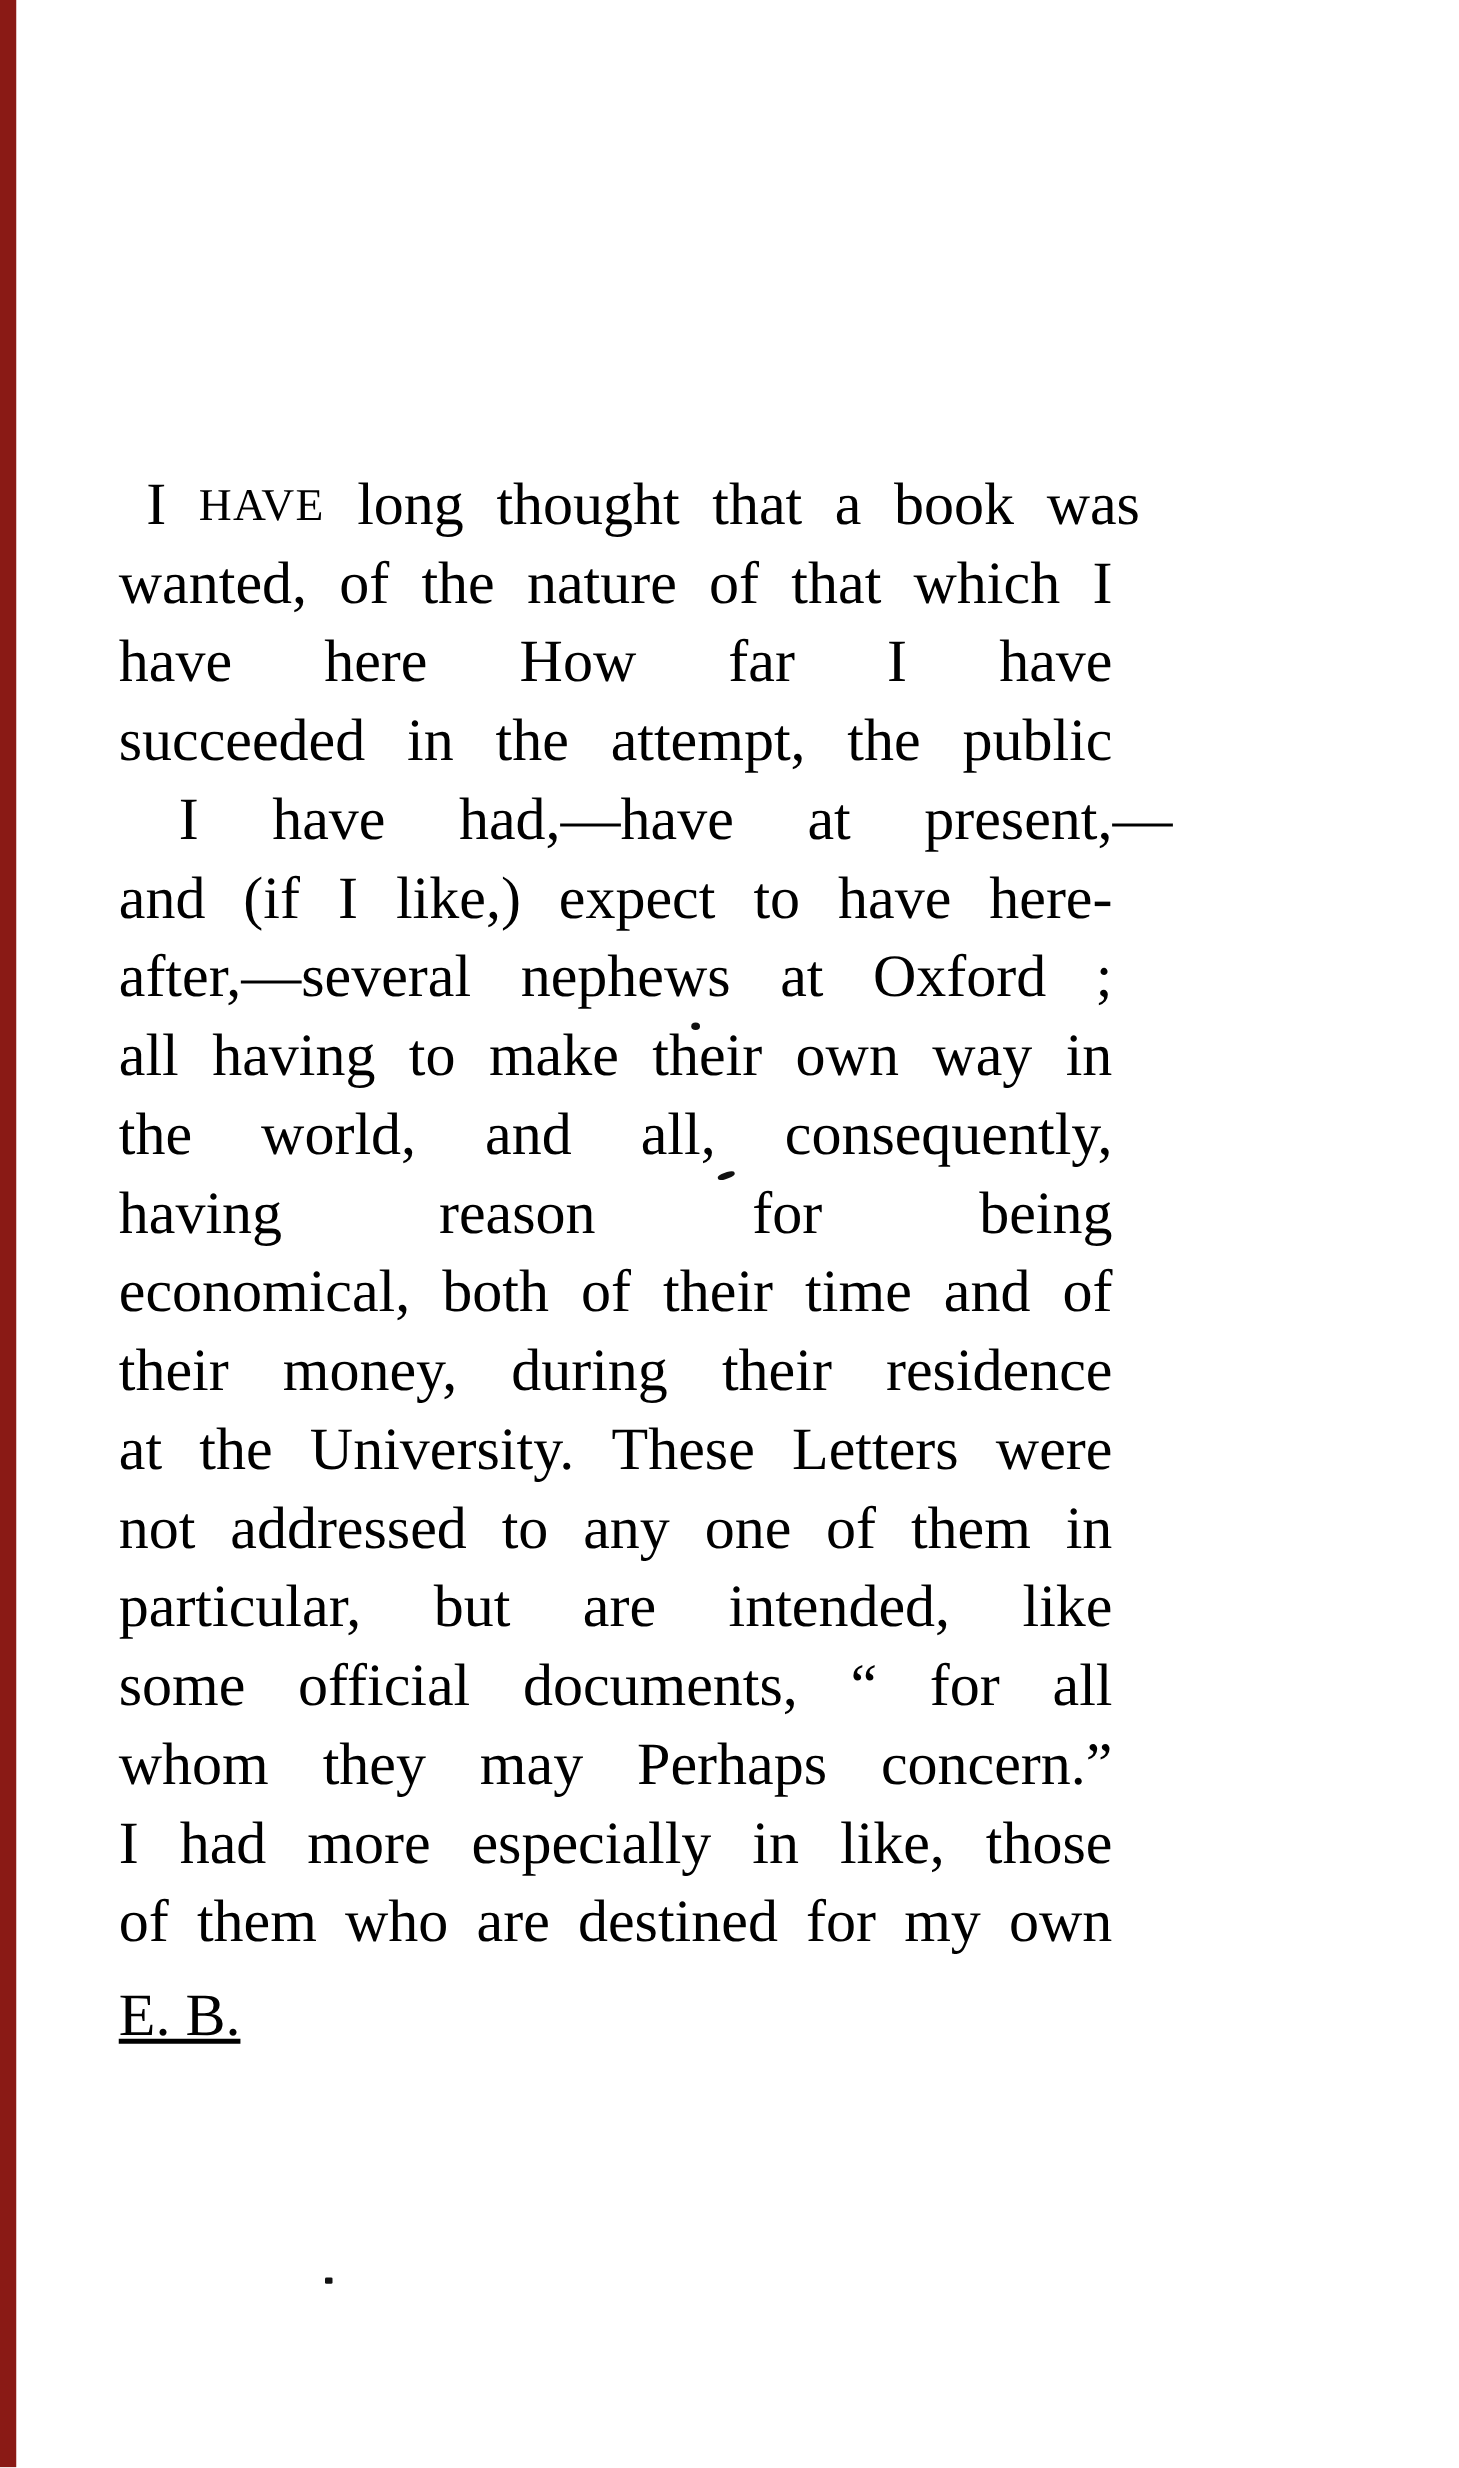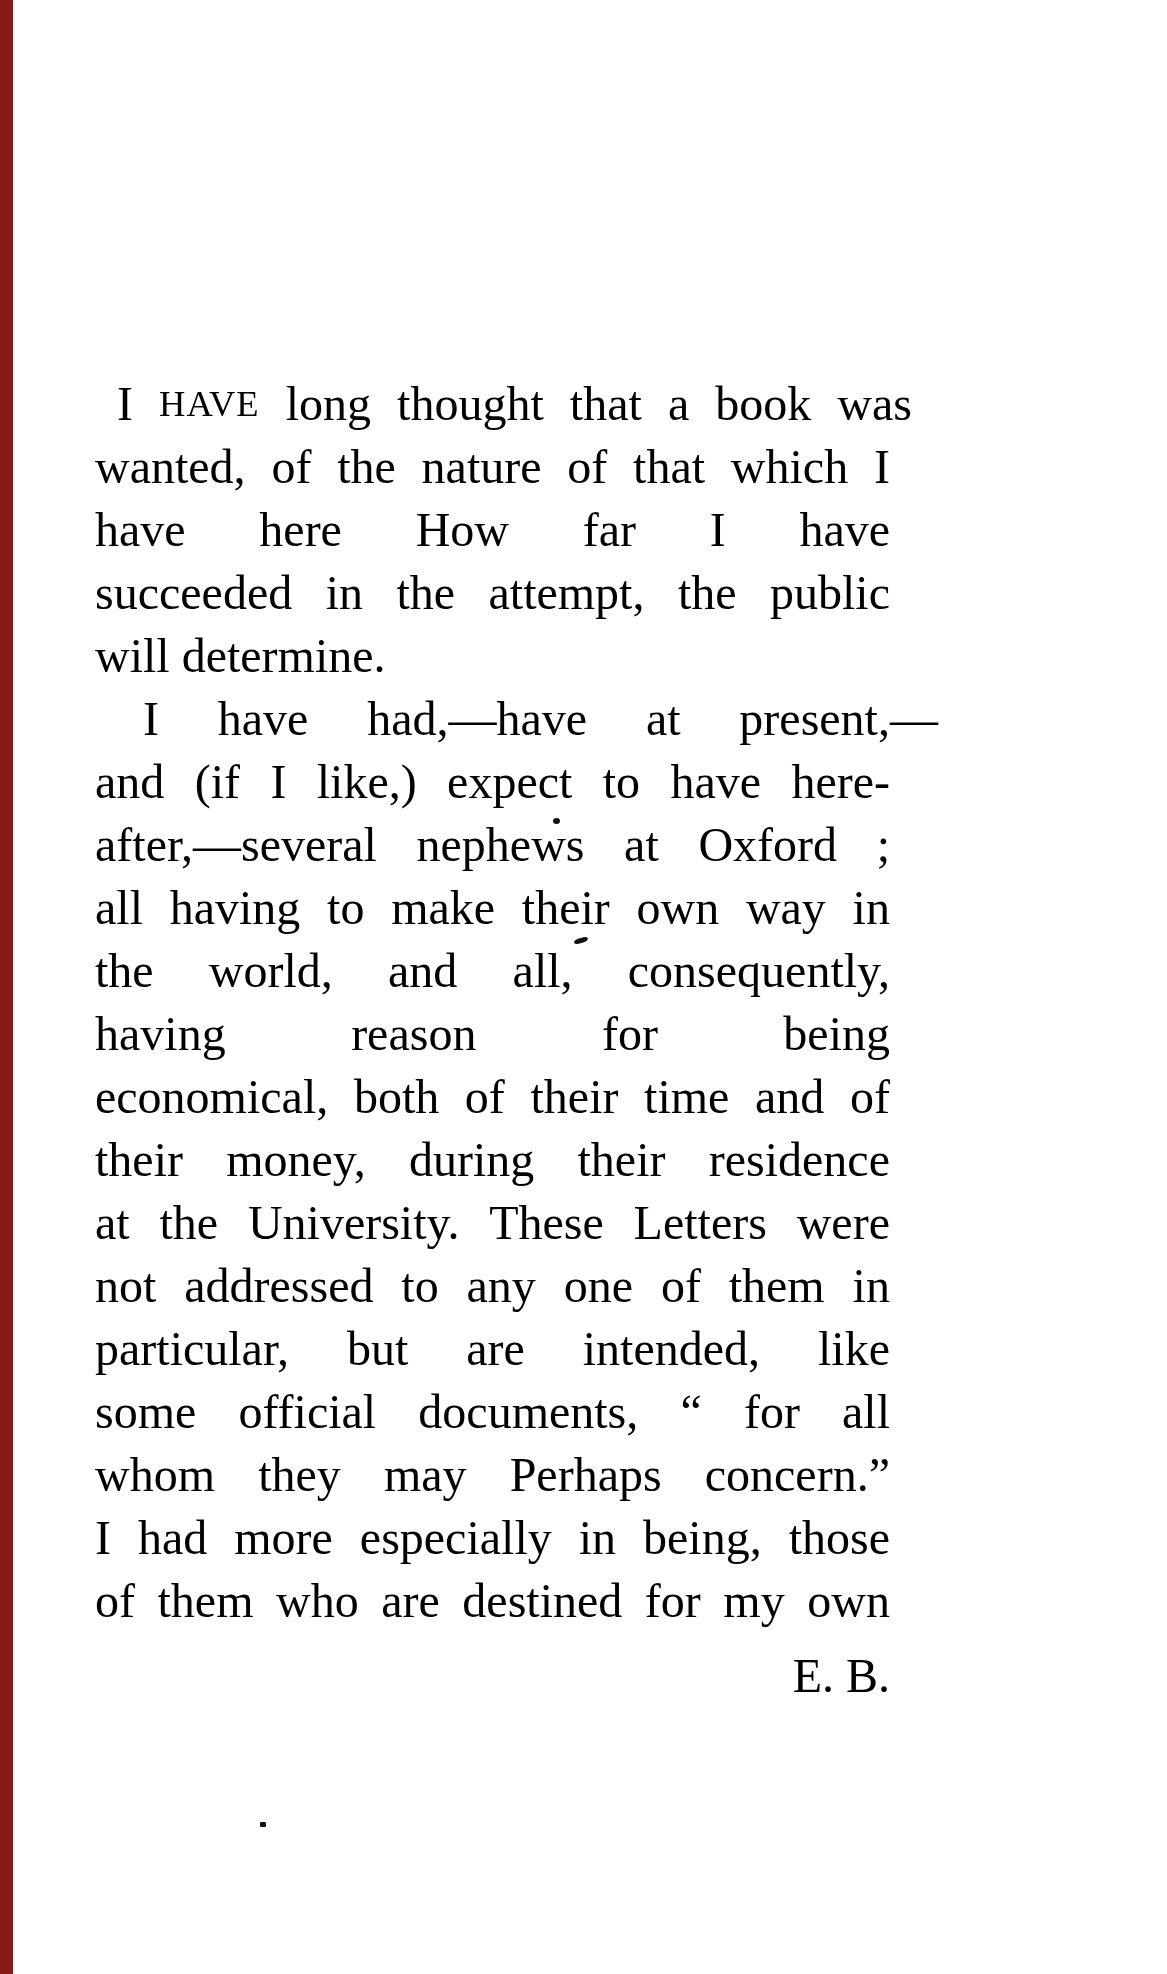--- a/index.html
+++ b/index.html
@@ -19,21 +19,21 @@
     position:absolute;
     font-size:48px;
     line-height:63px;
   }
   .tline{width:100%;}
   .tline.justify{
     display:flex;
     justify-content:space-between;
   }
   .tline.left{text-align:left;}
-  .tline.right{text-align:right;}
+  .tline.right{text-decoration:underline;}
   .tline span.w{white-space:pre;}
   .sc{font-size:0.76em;letter-spacing:1px;}
   .speck{position:absolute;background:#111;border-radius:50%;}
 </style>
 </head>
 <body>
 
 <div class="page">
   <div class="edge-strip" style="background: rgb(138, 26, 21); width: 13px;"></div>
   <div class="text-block" style="left: 95px; top: 372px; width: 795px; font-size: 48px; line-height: 63px;">
@@ -66,21 +66,20 @@
         <span class="w">have</span>
       </div>
       <div class="tline justify">
         <span class="w">succeeded</span>
         <span class="w">in</span>
         <span class="w">the</span>
         <span class="w">attempt,</span>
         <span class="w">the</span>
         <span class="w">public</span>
       </div>
-      <div class="tline left">will determine.</div>
       <div class="tline justify" style="padding-left: 48px;">
         <span class="w">I</span>
         <span class="w">have</span>
         <span class="w">had,—have</span>
         <span class="w">at</span>
         <span class="w">present,—</span>
       </div>
       <div class="tline justify">
         <span class="w">and</span>
         <span class="w">(if</span>
@@ -176,21 +175,21 @@
         <span class="w">may</span>
         <span class="w">Perhaps</span>
         <span class="w">concern.”</span>
       </div>
       <div class="tline justify">
         <span class="w">I</span>
         <span class="w">had</span>
         <span class="w">more</span>
         <span class="w">especially</span>
         <span class="w">in</span>
-        <span class="w">being,</span>
+        <span class="w">like,</span>
         <span class="w">those</span>
       </div>
       <div class="tline justify">
         <span class="w">of</span>
         <span class="w">them</span>
         <span class="w">who</span>
         <span class="w">are</span>
         <span class="w">destined</span>
         <span class="w">for</span>
         <span class="w">my</span>

